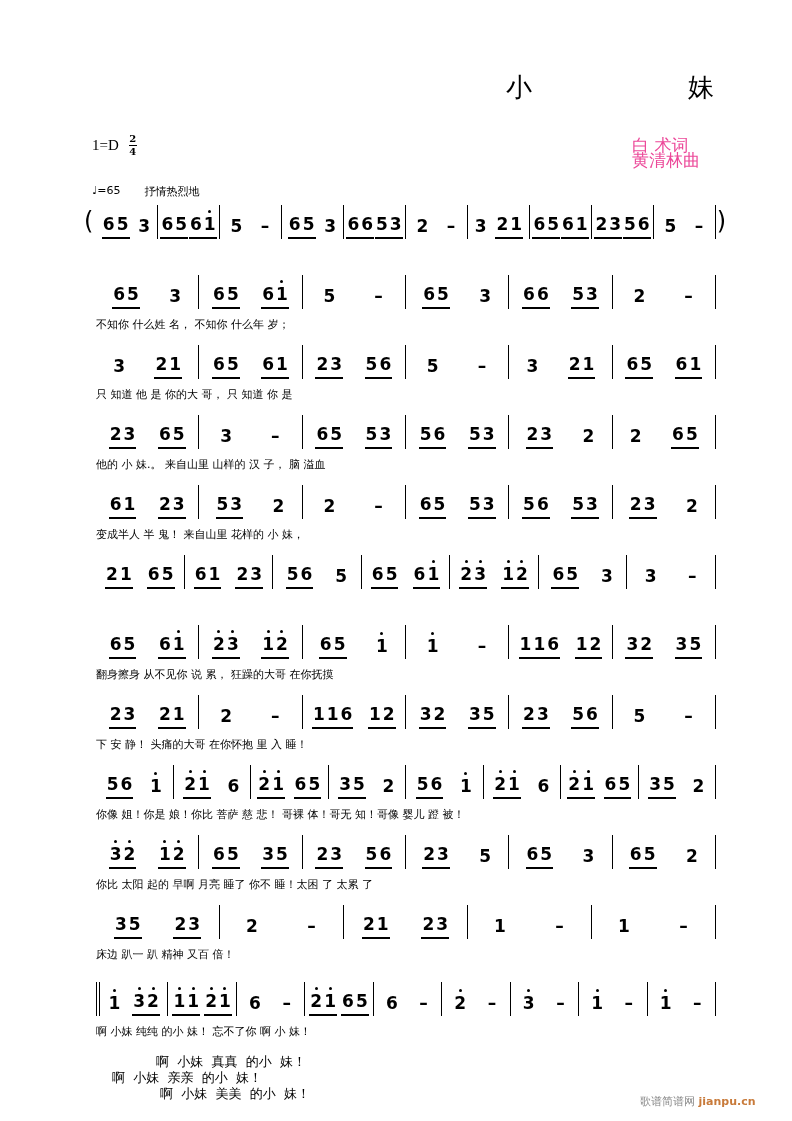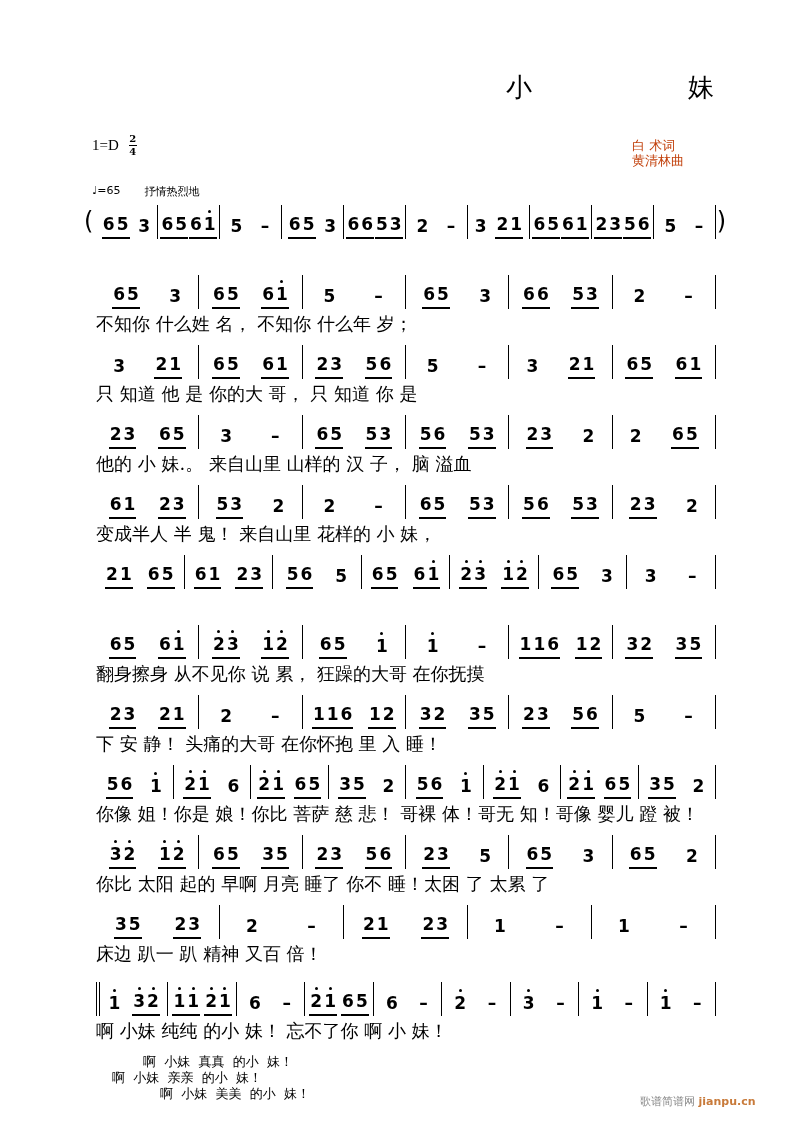--- a/index.html
+++ b/index.html
@@ -2,31 +2,31 @@
 <html><head>
 <meta charset="utf-8">
 <style>
   html,body{margin:0;padding:0;background:#fff;}
   body{width:792px;height:1121px;position:relative;overflow:hidden;font-family:"DejaVu Sans","Liberation Sans",sans-serif;color:#000;}
   .title{position:absolute;top:70px;left:0;width:792px;text-align:right;font-size:26px;letter-spacing:0;}
   .title span{display:inline-block;margin:0 78px;}
   .key{position:absolute;top:134px;left:92px;font-family:"Liberation Serif",serif;font-size:15px;display:flex;align-items:center;}
   .frac{display:inline-flex;flex-direction:column;align-items:center;margin-left:10px;font-family:"DejaVu Serif",serif;font-weight:bold;font-size:10px;line-height:10px;}
   .frac .bar{width:8px;height:1px;background:#000;margin:1px 0;}
-  .credits{position:absolute;top:138px;left:632px;font-size:13px;line-height:15px;color:#c2410c;font-family:"DejaVu Serif",serif;}
+  .credits{position:absolute;top:138px;left:632px;font-size:17px;line-height:15px;color:#ec4899;font-family:"DejaVu Serif",serif;}
   .tempo{position:absolute;top:184px;left:92px;font-size:11px;display:flex;gap:24px;}
   .line{position:absolute;left:96px;width:620px;}
   .staff{display:flex;align-items:flex-end;height:34px;position:relative;}
   .meas{display:flex;flex:1;justify-content:space-around;align-items:flex-end;height:34px;position:relative;padding:0 2px;}
   .bl{border-left:1.5px solid #000;}
   .note{font-weight:bold;font-size:17px;font-family:"DejaVu Sans",sans-serif;position:relative;line-height:20px;padding:0 1px;text-align:center;min-width:11px;}
   .grp{display:inline-flex;position:relative;padding-bottom:3px;}
   .grp.u1{border-bottom:2px solid #000;}
   .dot-hi::before{content:"";position:absolute;top:-4px;left:50%;width:3px;height:3px;margin-left:-1.5px;background:#000;border-radius:50%;}
-  .lyr{display:flex;font-size:18px;height:22px;align-items:center;margin-top:4px;white-space:pre;font-family:"DejaVu Serif",serif;}
+  .lyr{display:flex;font-size:11px;height:22px;align-items:center;margin-top:4px;white-space:pre;font-family:"DejaVu Serif",serif;}
   .paren{font-size:24px;font-weight:normal;position:absolute;top:2px;}
   .endbar{border-right:1.5px solid #000;}
   .repeat-l{border-left:4px double #000;}
   .watermark{position:absolute;left:640px;top:1094px;font-size:11px;color:#888;}
   .watermark b{color:#c87a3a;font-weight:bold;}
 </style>
 </head>
 <body>
 
 <div class="title">
@@ -852,21 +852,21 @@
           <span class="grp">
             <span class="note dot-hi">1</span>
           </span>
           <span class="grp">
             <span class="note">–</span>
           </span>
         </div>
       </div>
       <div class="lyr">啊 小妹 纯纯 的小 妹！ 忘不了你 啊 小 妹！</div>
     </div>
-    <div class="lyr" style="position: absolute; left: 107px; top: 1050px; font-size: 13px; height: 16px; padding-left: 36px;">啊  小妹  真真  的小  妹！</div>
+    <div class="lyr" style="position: absolute; left: 120px; top: 1050px; font-size: 13px; height: 16px; padding-left: 36px;">啊  小妹  真真  的小  妹！</div>
     <div class="lyr" style="position: absolute; left: 112px; top: 1066px; font-size: 13px; height: 16px;">啊  小妹  亲亲  的小  妹！</div>
     <div class="lyr" style="position: absolute; left: 112px; top: 1082px; font-size: 13px; height: 16px; margin-left: 48px;">啊  小妹  美美  的小  妹！</div>
   </div>
 
 <div class="watermark">
   <span>歌谱简谱网</span>
   <b>jianpu.cn</b>
 </div>
 
 </body></html>

